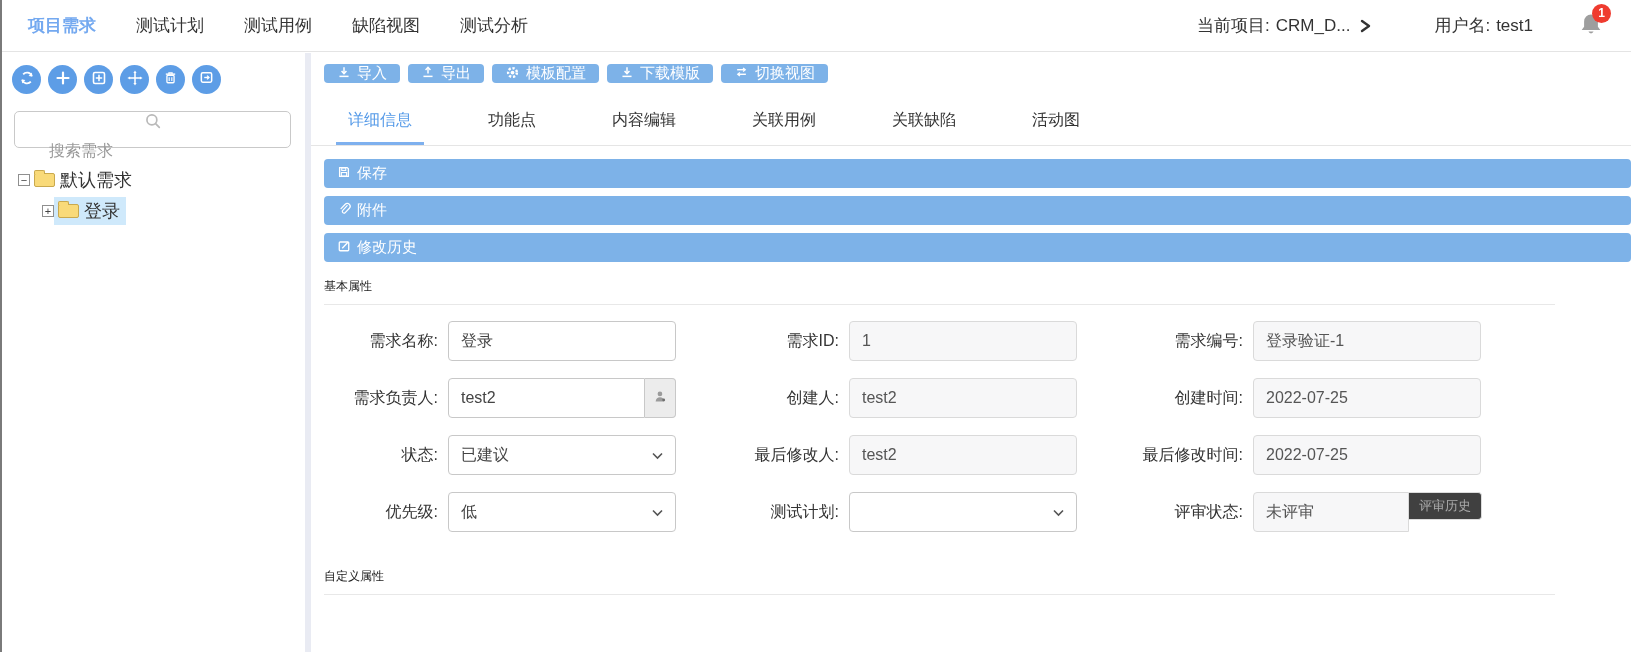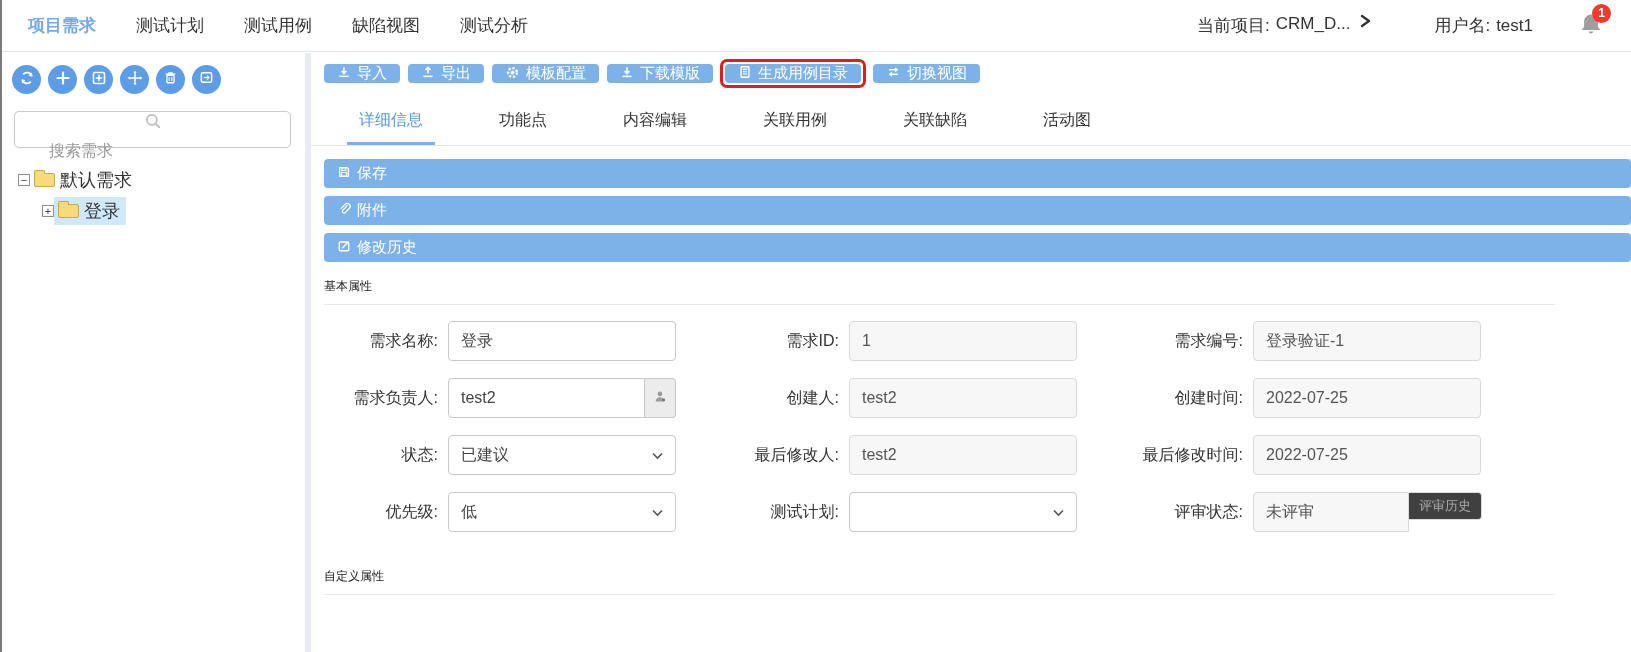--- a/index.html
+++ b/index.html
@@ -6,21 +6,21 @@
   html,body { width:1631px; height:652px; background:#fff; overflow:hidden;
               font-family:"Liberation Sans","DejaVu Sans",sans-serif; color:#333; }
   body { position:relative; border-left:2px solid #7a7a7a; }
 
   
   .topnav { position:absolute; top:0; left:0; right:0; height:52px; background:#fff;
             border-bottom:1px solid #e4e4e4; display:flex; align-items:center; padding:0 26px; }
   .nav-item { font-size:17px; color:#333; margin-right:40px; cursor:pointer; white-space:nowrap; }
   .nav-item.active { color:var(--nav-active); font-weight:bold; }
   .nav-right { margin-left:auto; display:flex; align-items:center; }
-  .proj { display:flex; font-size:17px; gap:6px; cursor:pointer; }
+  .proj { display:flex; align-items:center; font-size:17px; gap:6px; cursor:pointer; }
   .proj .chev { margin-left:4px; display:inline-flex; }
   .userbox { display:flex; align-items:center; font-size:17px; margin-left:62px; gap:6px; }
   .bellwrap { position:relative; margin-left:46px; width:26px; height:30px; cursor:pointer; }
   .badge { position:absolute; top:-7px; left:13px; min-width:19px; height:19px; border-radius:50%;
            background:var(--badge); color:#fff; font-size:12px; display:flex; align-items:center;
            justify-content:center; font-weight:bold; }
 
   
   .sidebar { position:absolute; top:53px; left:0; width:303px; bottom:0; background:#fff; }
   .v-divider { position:absolute; top:53px; left:303px; width:6px; bottom:0; background:#e9ebf3; }
@@ -48,21 +48,21 @@
                     border-radius:2px 2px 0 0; }
 
   
   .main { position:absolute; top:53px; left:309px; right:0; bottom:0; background:#fff; }
   .toolbar { display:flex; align-items:center; gap:8px; margin:11px 0 0 13px; }
   .btn { height:19px; background:var(--accent); color:#fff; border:none; border-radius:4px;
          font-size:15px; font-family:inherit; padding:0 13px; display:inline-flex;
          align-items:center; gap:6px; cursor:pointer; white-space:nowrap; }
   .annotation-box { display:inline-flex; border:3px solid var(--annotation); border-radius:7px;
                     padding:2px; margin:-5px -1px; }
-  .tabs { display:flex; align-items:flex-end; margin-top:11px; padding-left:36px; height:52px;
+  .tabs { display:flex; align-items:flex-end; margin-top:11px; padding-left:25px; height:52px;
           border-bottom:1px solid #e5e5e5; }
   .tab { font-size:16px; color:#333; padding:0 12px 14px; margin-right:52px; cursor:pointer; }
   .tab.active { color:var(--tab-active); border-bottom:3px solid #7eb0ee; padding-bottom:11px; }
   .actions { display:flex; gap:8px; margin:13px 0 0 13px;flex-direction:column; }
   .actions .btn { height:29px; }
   .section-title { font-size:12px; color:#222; margin:16px 0 0 13px; }
   .rule { border:none; border-top:1px solid #e8e8e8; margin:9px 76px 0 13px; }
 
   .form { margin-top:16px; }
   .frow { display:flex; align-items:center; height:40px; margin-bottom:17px; }
@@ -219,29 +219,20 @@
       <span>模板配置</span>
     </button>
     <button class="btn">
       <span><svg width="14" height="14" viewBox="0 0 16 16">
         <path d="M8 2.6v6.6" stroke="#fff" stroke-width="1.7"></path>
         <polyline points="5.2,6.8 8,9.8 10.8,6.8" fill="none" stroke="#fff" stroke-width="1.7"></polyline>
         <path d="M2.8 13h10.4" stroke="#fff" stroke-width="1.7"></path>
       </svg></span>
       <span>下载模版</span>
     </button>
-    <span class="annotation-box">
-      <button class="btn">
-        <span><svg width="14" height="14" viewBox="0 0 16 16">
-          <rect x="3.5" y="2" width="9" height="12" rx="1" fill="none" stroke="#fff" stroke-width="1.5"></rect>
-          <path d="M5.6 5h4.8M5.6 7.6h4.8M5.6 10.2h4.8" stroke="#fff" stroke-width="1.2"></path>
-        </svg></span>
-        <span>生成用例目录</span>
-      </button>
-    </span>
     <button class="btn">
       <span><svg width="15" height="14" viewBox="0 0 16 16">
         <path d="M3 5.4h8.6" stroke="#fff" stroke-width="1.6"></path>
         <polyline points="9.8,3.4 12.2,5.4 9.8,7.4" fill="none" stroke="#fff" stroke-width="1.6"></polyline>
         <path d="M13 10.6H4.4" stroke="#fff" stroke-width="1.6"></path>
         <polyline points="6.2,8.6 3.8,10.6 6.2,12.6" fill="none" stroke="#fff" stroke-width="1.6"></polyline>
       </svg></span>
       <span>切换视图</span>
     </button>
   </div>

